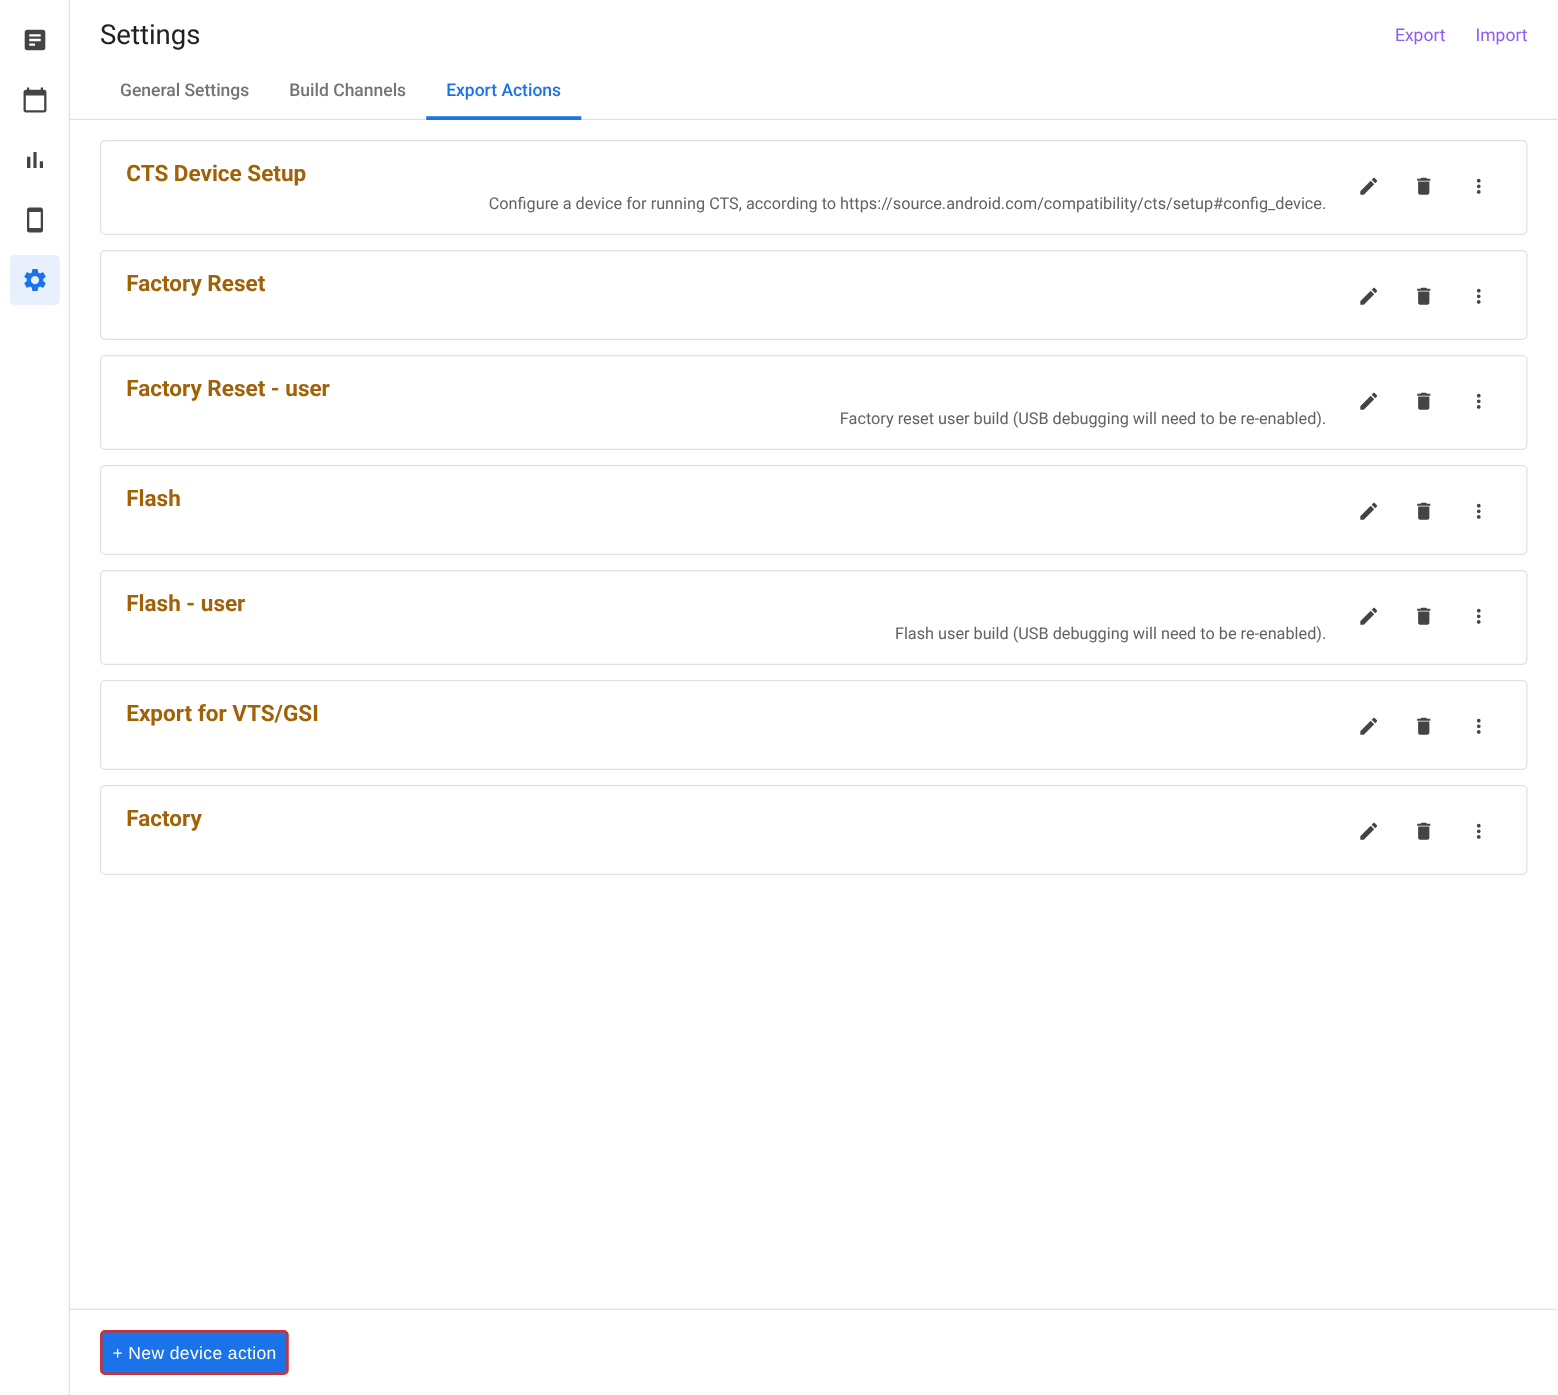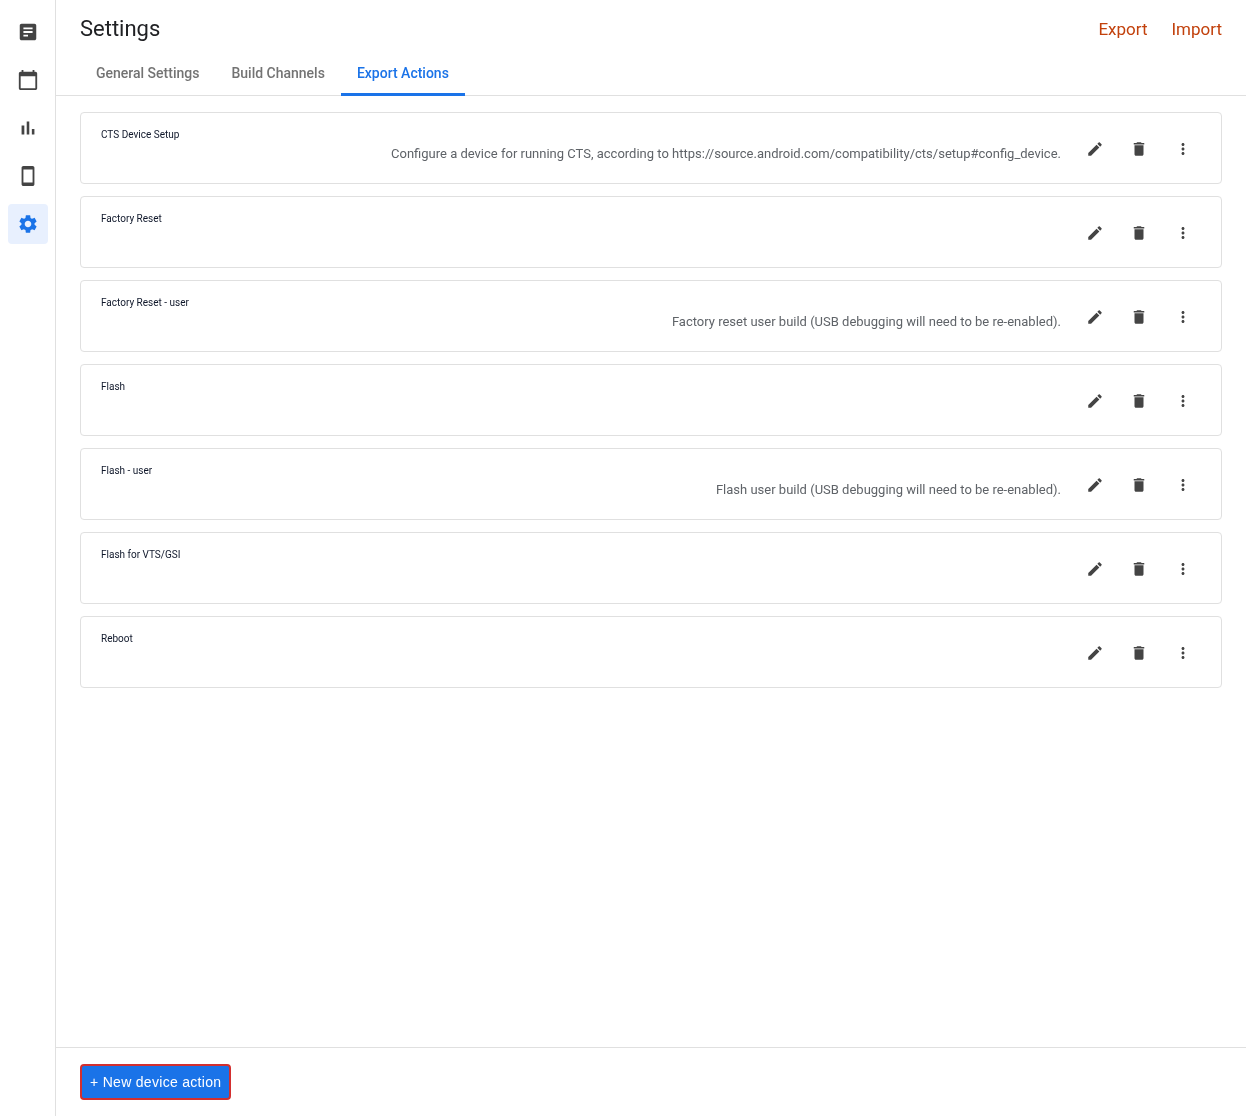--- a/index.html
+++ b/index.html
@@ -48,22 +48,22 @@
     .header-title {
       font-size: 22px;
       font-weight: 400;
       color: #202124;
     }
     .header-actions {
       display: flex;
       gap: 24px;
     }
     .header-link {
-      font-size: 17px;
-      color: #c2410c;
+      font-size: 14px;
+      color: #8b5cf6;
       cursor: pointer;
       text-decoration: none;
     }
 
     
     .tabs {
       display: flex;
       padding: 0 24px;
       border-bottom: 1px solid #e0e0e0;
       margin-top: 12px;
@@ -96,23 +96,23 @@
       padding: 16px 20px;
       margin-bottom: 12px;
       display: flex;
       align-items: flex-start;
       justify-content: space-between;
     }
     .action-card-body {
       flex: 1;
     }
     .action-card-title {
-      font-size: 10px;
-      font-weight: 400;
-      color: #0f172a;
+      font-size: 18px;
+      font-weight: 700;
+      color: #a16207;
       margin-bottom: 6px;
     }
     .action-card-desc {
       font-size: 13px;
       color: #5f6368;
       text-align: right;
     }
     .action-card-controls {
       display: flex;
       align-items: center;
@@ -309,43 +309,43 @@
           </button>
           <button class="icon-btn">
             <svg viewBox="0 0 24 24" fill="currentColor">
               <path d="M12 8c1.1 0 2-.9 2-2s-.9-2-2-2-2 .9-2 2 .9 2 2 2zm0 2c-1.1 0-2 .9-2 2s.9 2 2 2 2-.9 2-2-.9-2-2-2zm0 6c-1.1 0-2 .9-2 2s.9 2 2 2 2-.9 2-2-.9-2-2-2z"></path>
             </svg>
           </button>
         </div>
       </div>
       <div class="action-card">
         <div class="action-card-body">
-          <div class="action-card-title">Flash for VTS/GSI</div>
-        </div>
-        <div class="action-card-controls">
-          <button class="icon-btn">
-            <svg viewBox="0 0 24 24" fill="currentColor">
-              <path d="M3 17.25V21h3.75L17.81 9.94l-3.75-3.75L3 17.25zM20.71 7.04c.39-.39.39-1.02 0-1.41l-2.34-2.34c-.39-.39-1.02-.39-1.41 0l-1.83 1.83 3.75 3.75 1.83-1.83z"></path>
-            </svg>
-          </button>
-          <button class="icon-btn">
-            <svg viewBox="0 0 24 24" fill="currentColor">
-              <path d="M6 19c0 1.1.9 2 2 2h8c1.1 0 2-.9 2-2V7H6v12zM19 4h-3.5l-1-1h-5l-1 1H5v2h14V4z"></path>
-            </svg>
-          </button>
-          <button class="icon-btn">
-            <svg viewBox="0 0 24 24" fill="currentColor">
-              <path d="M12 8c1.1 0 2-.9 2-2s-.9-2-2-2-2 .9-2 2 .9 2 2 2zm0 2c-1.1 0-2 .9-2 2s.9 2 2 2 2-.9 2-2-.9-2-2-2zm0 6c-1.1 0-2 .9-2 2s.9 2 2 2 2-.9 2-2-.9-2-2-2z"></path>
-            </svg>
-          </button>
-        </div>
-      </div>
-      <div class="action-card">
-        <div class="action-card-body">
-          <div class="action-card-title">Reboot</div>
+          <div class="action-card-title">Export for VTS/GSI</div>
+        </div>
+        <div class="action-card-controls">
+          <button class="icon-btn">
+            <svg viewBox="0 0 24 24" fill="currentColor">
+              <path d="M3 17.25V21h3.75L17.81 9.94l-3.75-3.75L3 17.25zM20.71 7.04c.39-.39.39-1.02 0-1.41l-2.34-2.34c-.39-.39-1.02-.39-1.41 0l-1.83 1.83 3.75 3.75 1.83-1.83z"></path>
+            </svg>
+          </button>
+          <button class="icon-btn">
+            <svg viewBox="0 0 24 24" fill="currentColor">
+              <path d="M6 19c0 1.1.9 2 2 2h8c1.1 0 2-.9 2-2V7H6v12zM19 4h-3.5l-1-1h-5l-1 1H5v2h14V4z"></path>
+            </svg>
+          </button>
+          <button class="icon-btn">
+            <svg viewBox="0 0 24 24" fill="currentColor">
+              <path d="M12 8c1.1 0 2-.9 2-2s-.9-2-2-2-2 .9-2 2 .9 2 2 2zm0 2c-1.1 0-2 .9-2 2s.9 2 2 2 2-.9 2-2-.9-2-2-2zm0 6c-1.1 0-2 .9-2 2s.9 2 2 2 2-.9 2-2-.9-2-2-2z"></path>
+            </svg>
+          </button>
+        </div>
+      </div>
+      <div class="action-card">
+        <div class="action-card-body">
+          <div class="action-card-title">Factory</div>
         </div>
         <div class="action-card-controls">
           <button class="icon-btn">
             <svg viewBox="0 0 24 24" fill="currentColor">
               <path d="M3 17.25V21h3.75L17.81 9.94l-3.75-3.75L3 17.25zM20.71 7.04c.39-.39.39-1.02 0-1.41l-2.34-2.34c-.39-.39-1.02-.39-1.41 0l-1.83 1.83 3.75 3.75 1.83-1.83z"></path>
             </svg>
           </button>
           <button class="icon-btn">
             <svg viewBox="0 0 24 24" fill="currentColor">
               <path d="M6 19c0 1.1.9 2 2 2h8c1.1 0 2-.9 2-2V7H6v12zM19 4h-3.5l-1-1h-5l-1 1H5v2h14V4z"></path>

